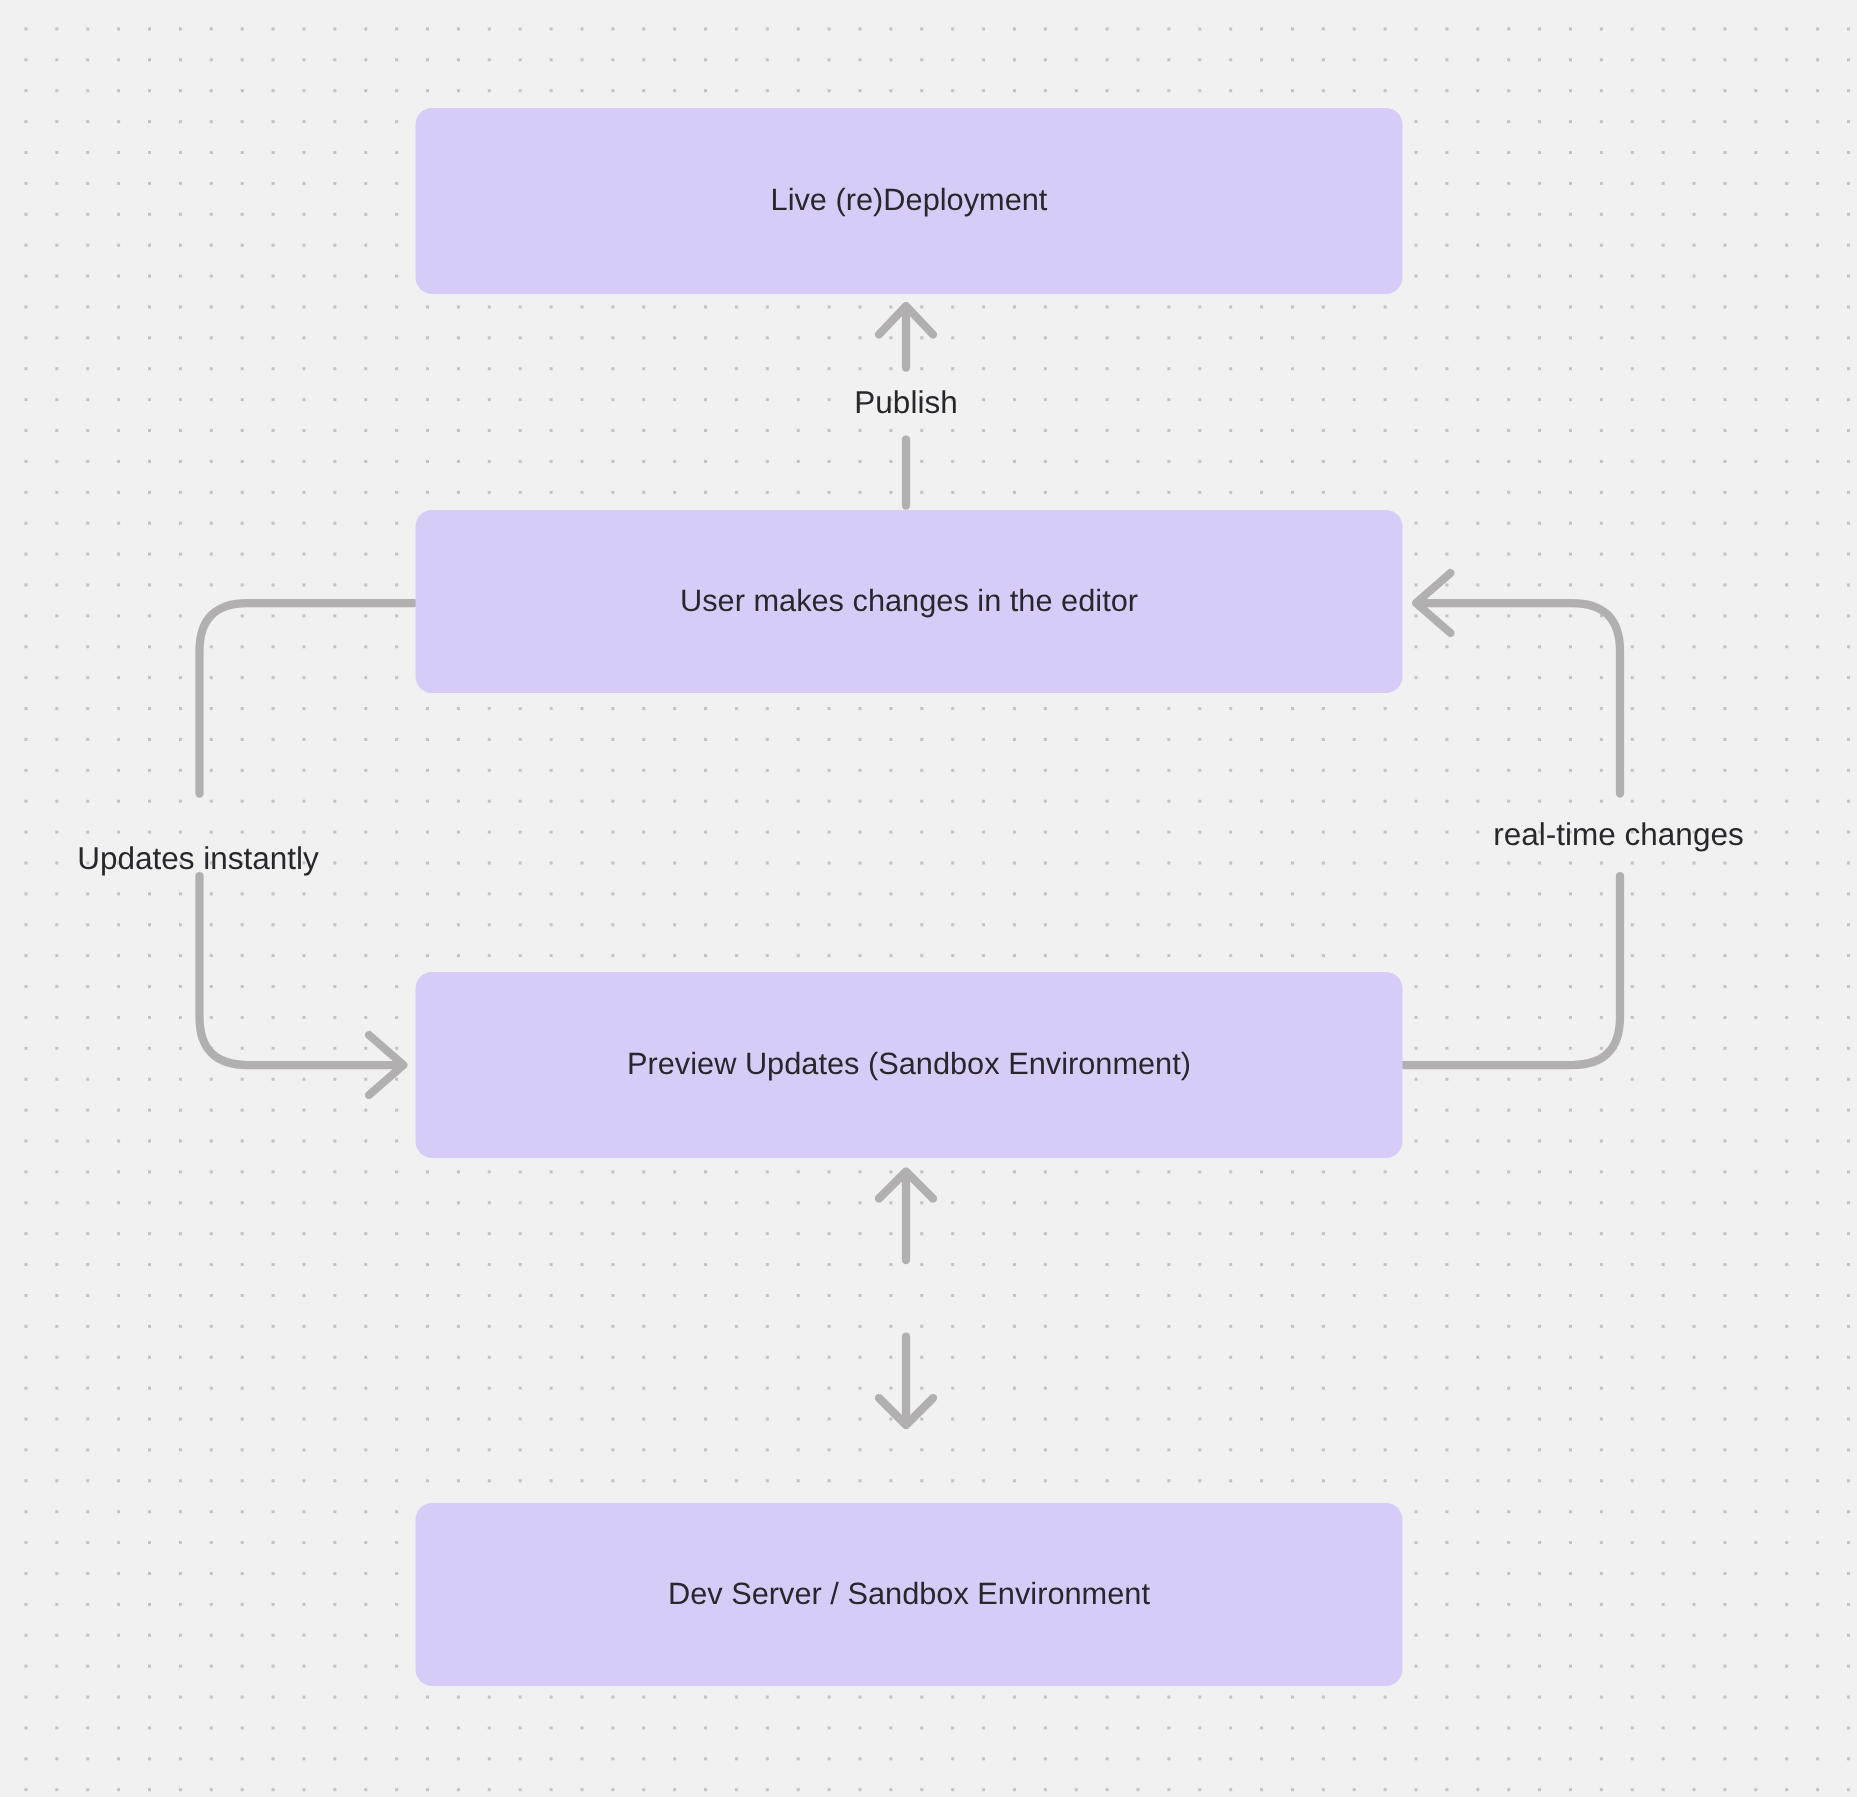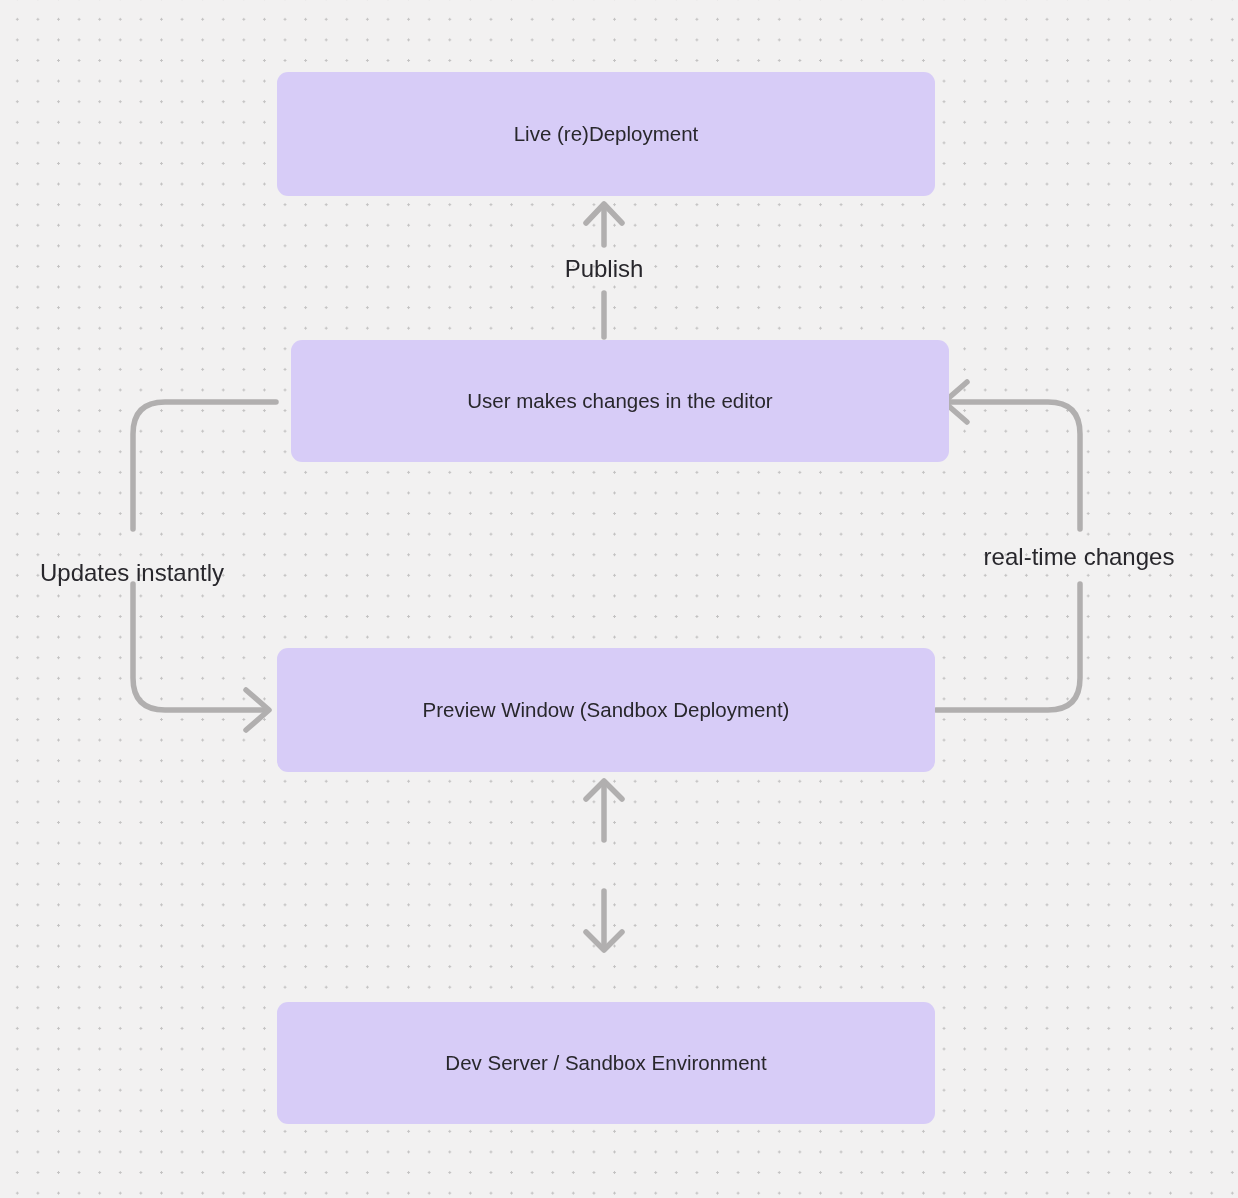--- a/index.html
+++ b/index.html
@@ -51,21 +51,21 @@
   .node-label{
     font-size:20.5px;
     color:var(--text);
     line-height:1.2;
     text-align:right;
   }
   .edge-label{
     position:absolute;
     transform:translate(-50%,-50%);
     white-space:nowrap;
-    font-size:24px;
+    font-size:21px;
     color:var(--text);
     line-height:1.2;
   }
 </style>
 </head>
 <body>
 
 <div class="canvas">
 
   <svg class="connectors" viewBox="0 0 1238 1198" xmlns="http://www.w3.org/2000/svg">
@@ -93,26 +93,26 @@
       <path class="connector" d="M 604 784 L 604 840"></path>
       <path class="connector" d="M 604 891 L 604 947"></path>
       <path class="connector" d="M 586 932 L 604 950 L 622 932"></path>
     </g>
   </svg>
 
   <div class="node" style="top:72px; height:124px;">
     <span class="node-label">Live (re)Deployment</span>
   </div>
 
-  <div class="node" style="top:340px; height:122px;margin-left:14px;">
+  <div class="node" style="top:340px; height:122px;">
     <span class="node-label">User makes changes in the editor</span>
   </div>
 
   <div class="node" style="top:648px; height:124px;">
-    <span class="node-label">Preview Window (Sandbox Deployment)</span>
+    <span class="node-label">Preview Updates (Sandbox Environment)</span>
   </div>
 
   <div class="node" style="top:958px; height:122px;margin-top:44px;">
     <span class="node-label">Dev Server / Sandbox Environment</span>
   </div>
 
   <div class="edge-label" style="left:604px; top:269px;">Publish</div>
   <div class="edge-label" style="left:132px; top:573px;">Updates instantly</div>
   <div class="edge-label" style="left:1079px; top:557px;">real-time changes</div>
 

